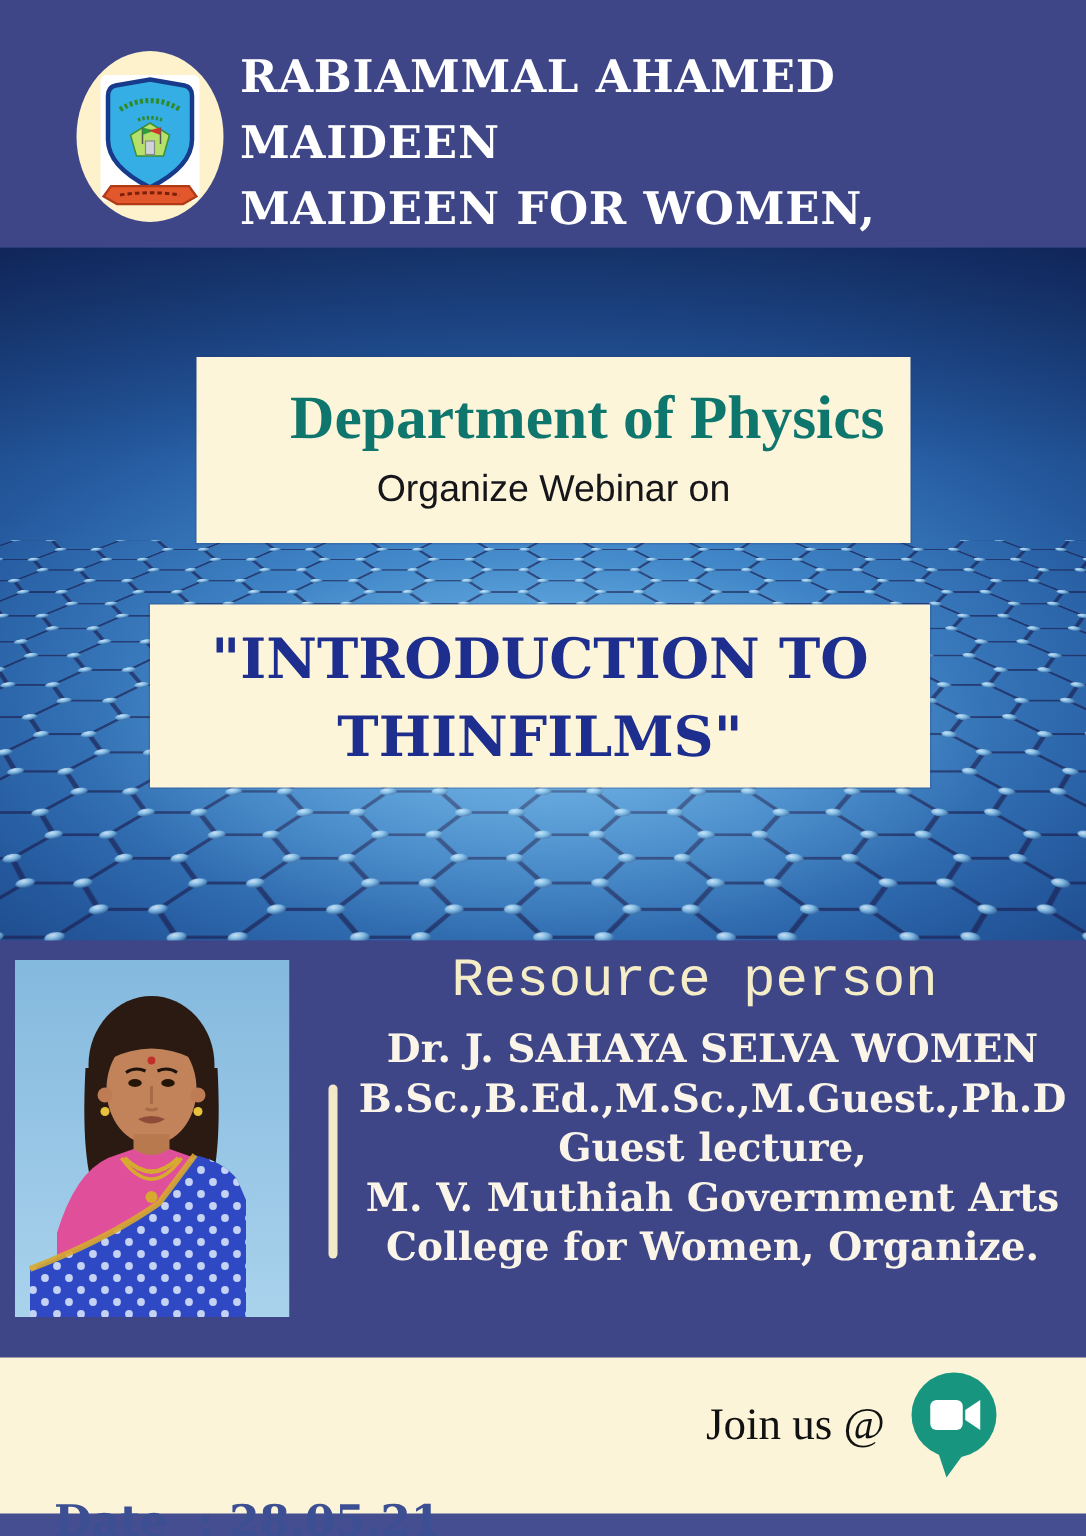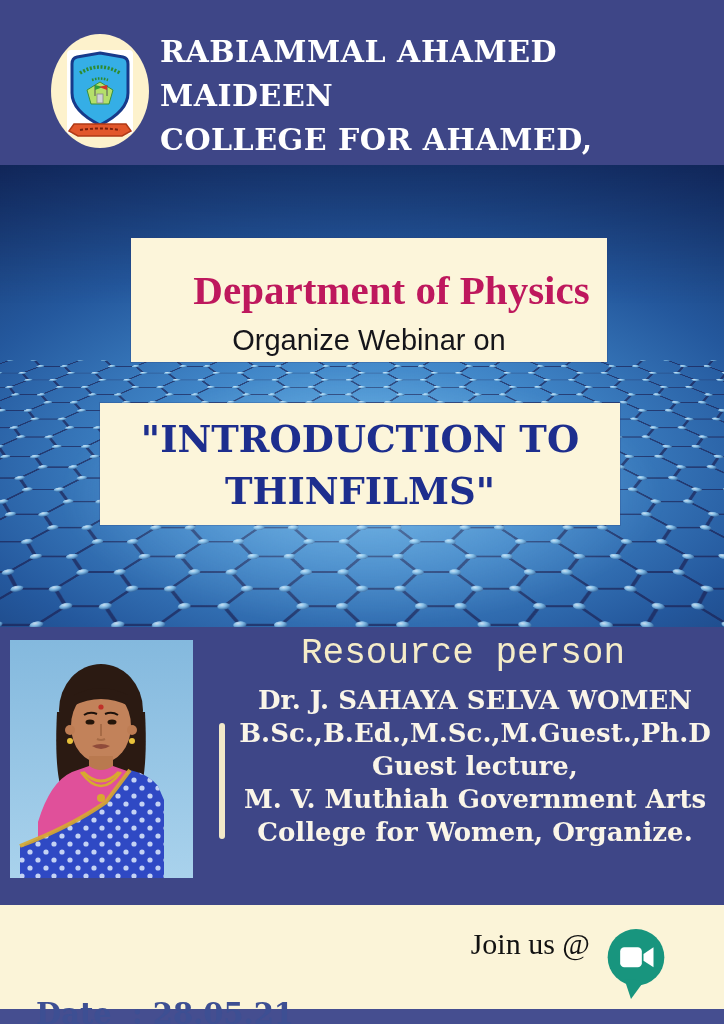--- a/index.html
+++ b/index.html
@@ -18,42 +18,42 @@
         background:radial-gradient(ellipse 95% 75% at 50% 64%,
                    #63b0e6 0%, #3f84c6 32%, #24589d 62%, #132e63 100%);}
   .hexplane{position:absolute;left:calc(50% - 800px);bottom:-140px;width:1600px;height:1300px;
             transform:perspective(850px) rotateX(48deg);transform-origin:50% 100%;opacity:.85;}
   .hero::after{content:"";position:absolute;inset:0;pointer-events:none;
             background:radial-gradient(ellipse 60% 40% at 50% 72%, rgba(170,220,250,.35), rgba(0,0,0,0) 70%),
                        linear-gradient(to bottom, rgba(10,15,60,.25), rgba(0,0,0,0) 30%);}
   .cream-box{position:absolute;background:#FCF5DA;box-shadow:0 0 0 1px rgba(40,60,120,.25);
              text-align:center;z-index:3;}
   .dept-box{left:131px;top:73px;width:476px;height:124px;}
-  .dept-title{margin-top:28px;font-size:41px;font-weight:bold;color:#be185d;
+  .dept-title{margin-top:16px;font-size:41px;font-weight:bold;color:#0f766e;
               font-family:"Liberation Serif",serif;padding-left:45px;}
-  .dept-sub{margin-top:10px;font-size:29px;color:#15151a;font-family:"Liberation Sans",sans-serif;}
+  .dept-sub{margin-top:10px;font-size:25px;color:#15151a;font-family:"Liberation Sans",sans-serif;}
   .title-box{left:100px;top:238px;width:520px;height:122px;}
   .webinar-title{margin-top:10px;font-size:37px;line-height:52px;font-weight:bold;color:#1D2E8E;
                  font-family:"DejaVu Serif",serif;white-space:pre-line;}
 
   
   .resource{position:relative;width:724px;height:278px;background:#3E4687;}
   .resource-heading{position:absolute;left:210px;right:8px;top:6px;text-align:center;
                     color:#F5ECC8;font-size:36px;font-family:Liberation Mono, monospace;}
   .photo{position:absolute;left:10px;top:13px;width:183px;height:238px;}
   .divider{position:absolute;left:219px;top:96px;width:6px;height:116px;background:#F2E9C8;border-radius:3px;}
   .resource-lines{position:absolute;left:230px;right:4px;top:57px;text-align:center;
                   color:#FAF5E8;font-weight:bold;font-size:26px;line-height:33px;
                   font-family:"DejaVu Serif",serif;}
 
   
   .footer{position:relative;width:724px;height:104px;background:#FBF4D8;}
   .datetime{position:absolute;left:36px;top:12px;color:#3D4F93;font-weight:bold;
             font-size:29px;line-height:39px;font-family:"DejaVu Serif",serif;white-space:pre;}
-  .join-row{position:absolute;right:58px;top:22px;display:flex;gap:16px;}
+  .join-row{position:absolute;right:58px;top:8px;display:flex;align-items:center;gap:16px;}
   .join-text{color:#111;font-size:30px;font-family:"Liberation Serif",serif;}
   .strip{width:724px;height:15px;background:#454E90;}
 </style>
 </head>
 <body>
 
 <div class="poster">
 
   <div class="header">
     <svg class="logo" viewBox="0 0 100 118">
@@ -66,21 +66,21 @@
       <line x1="45" y1="53" x2="45" y2="64" stroke="#555" stroke-width="1"></line>
       <path d="M45 53 L53 55 L45 58 Z" fill="#2E9E3A"></path>
       <line x1="57" y1="53" x2="57" y2="64" stroke="#555" stroke-width="1"></line>
       <path d="M57 53 L49 55 L57 58 Z" fill="#D03528"></path>
       <rect x="47" y="62" width="6" height="9" fill="#CFD4D8" stroke="#888" stroke-width=".8"></rect>
       <path d="M24 92 L76 92 L81 99 L72 104 L28 104 L19 99 Z" fill="#E2572B" stroke="#B03A16" stroke-width="1.5"></path>
       <path d="M30 98 Q50 95 70 98" stroke="#7A1F0A" stroke-width="2" fill="none" stroke-dasharray="3 2"></path>
     </svg>
     <div class="college-title">
       <div>RABIAMMAL AHAMED MAIDEEN</div>
-      <div>COLLEGE FOR AHAMED,</div>
+      <div>MAIDEEN FOR WOMEN,</div>
       <div>THIRUVARUR</div>
     </div>
   </div>
 
   <div class="hero">
     <div class="hexplane">
       <svg width="1600" height="1300" viewBox="0 0 1600 1300">
         <defs>
           <radialGradient id="sphere" cx="35%" cy="30%" r="80%">
             <stop offset="0%" stop-color="#EAF7FF"></stop>

